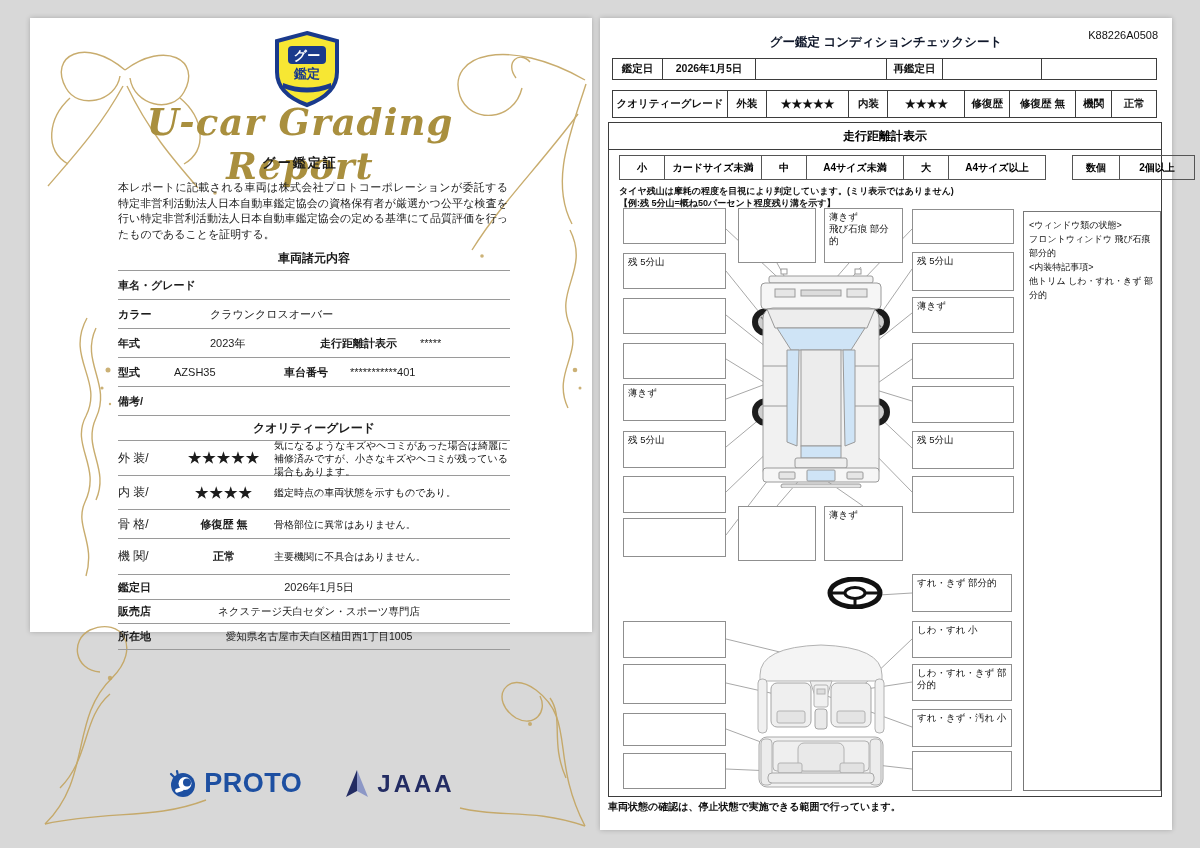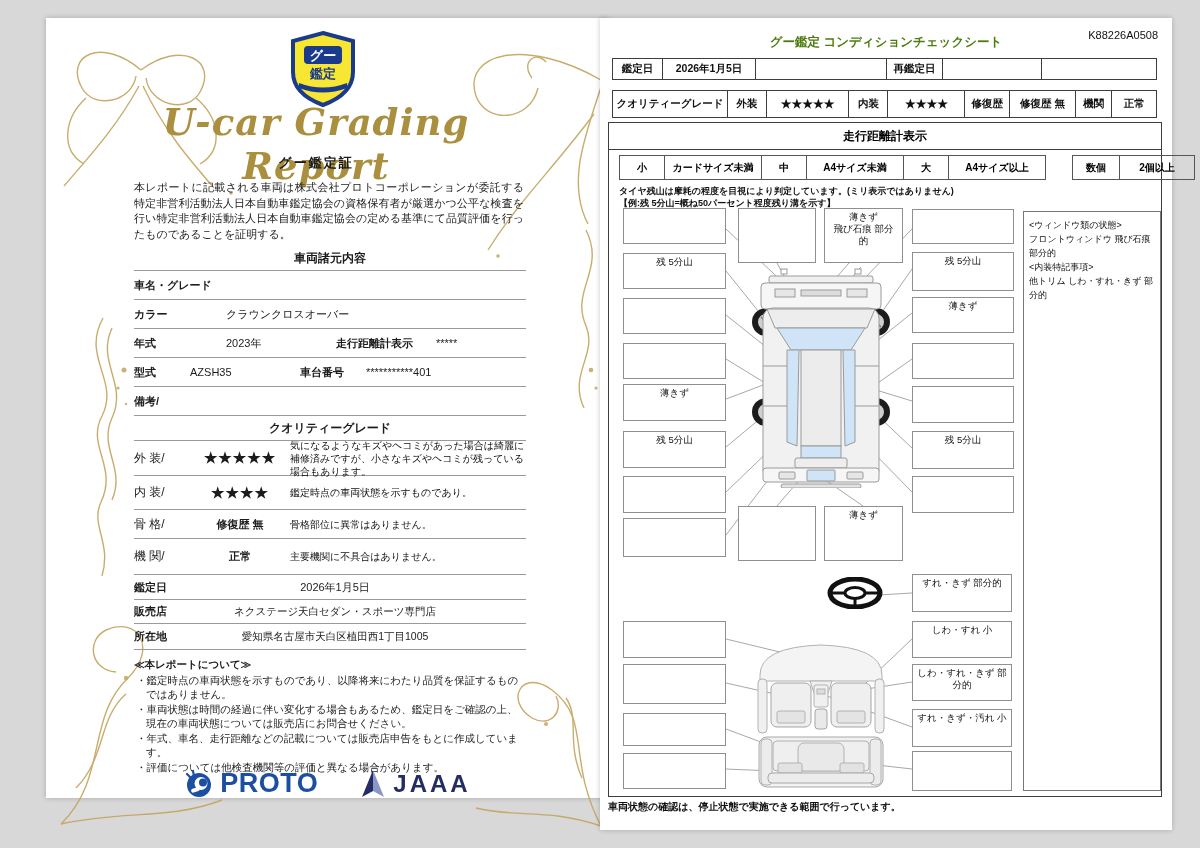--- a/index.html
+++ b/index.html
@@ -1,19 +1,19 @@
 <!DOCTYPE html>
 <html><head>
 <meta charset="utf-8">
 <style>
   html,body{margin:0;padding:0;background:#d8d8d8;width:1200px;height:848px;overflow:hidden;
     font-family:"Liberation Sans",sans-serif;-webkit-font-smoothing:antialiased;}
   .stage{position:relative;width:1200px;height:848px;}
   .page{position:absolute;background:#fff;box-shadow:0 0 5px rgba(0,0,0,.22);}
-  #cert{left:46px;top:18px;width:562px;height:780px;}
+  #cert{left:30px;top:18px;width:562px;height:614px;}
   #sheet{left:600px;top:18px;width:572px;height:812px;}
   .abs{position:absolute;box-sizing:border-box;}
   
   .orn{position:absolute;inset:0;pointer-events:none;}
   .badge{left:241px;top:12px;width:72px;height:78px;}
   .cert-title{left:40px;top:82px;width:460px;text-align:center;font-family:"DejaVu Serif",serif;
     font-style:italic;font-weight:bold;font-size:37px;color:#a98f3e;letter-spacing:1px;}
   .cert-sub{left:70px;top:136px;width:400px;text-align:center;font-size:13px;font-weight:bold;color:#1a1a1a;letter-spacing:2px;}
   .col{left:88px;top:228px;width:392px;color:#1c1c1c;}
   .intro{position:absolute;left:88px;top:162px;width:390px;font-size:11px;line-height:15.5px;text-align:justify;color:#222;}
@@ -31,36 +31,36 @@
   .mv{flex:1;text-align:center;margin-right:70px;}
   .bline{border-bottom:1px solid #9a9a9a;}
   .about{margin-top:7px;font-size:10.5px;line-height:14.5px;color:#1b1b1b;}
   .about .hd{font-weight:bold;margin-bottom:1px;}
   .about .it{padding-left:12px;text-indent:-10px;}
   .logos{left:0;top:750px;width:100%;display:flex;justify-content:center;align-items:center;gap:42px;}
   .proto-t{color:#1d4fa1;font-weight:800;font-size:27px;letter-spacing:.5px;font-family:"Liberation Sans",sans-serif;}
   .jaaa-t{color:#232c63;font-weight:800;font-size:24px;letter-spacing:3px;}
   .logo-item{display:flex;align-items:center;gap:7px;}
   
-  .sh-title{left:0;top:16px;width:100%;text-align:center;font-weight:bold;font-size:12.5px;color:#4d7c0f;}
+  .sh-title{left:0;top:16px;width:100%;text-align:center;font-weight:bold;font-size:12.5px;color:#0f172a;}
   .sh-code{top:11px;right:14px;font-size:11px;color:#111;position:absolute;}
   .tbl{display:flex;border:1.5px solid #3d3d3d;background:#fff;}
   .c{border-right:1px solid #3d3d3d;display:flex;align-items:center;justify-content:center;
      font-size:10.5px;font-weight:600;color:#111;overflow:hidden;}
   .c:last-child{border-right:none;}
   .mainbox{left:8px;top:104px;width:554px;height:675px;border:1.5px solid #3d3d3d;}
   .mb-title{height:26px;line-height:26px;border-bottom:1.5px solid #3d3d3d;text-align:center;font-weight:bold;font-size:12px;}
   .legend{position:absolute;left:10px;top:32px;display:flex;}
   .lg{display:flex;border:1px solid #555;}
   .lg>div{height:23px;display:flex;align-items:center;justify-content:center;font-size:10px;font-weight:600;border-right:1px solid #555;}
   .lg>div:last-child{border-right:none;}
   .tnote{position:absolute;left:10px;top:62px;font-size:9px;font-weight:600;line-height:12px;color:#111;}
   .diagram{position:absolute;left:0;top:78px;width:554px;height:597px;}
   .dbox{position:absolute;border:1px solid #8f8f8f;background:#fff;font-size:9.5px;line-height:12px;
-    padding:2px 4px;white-space:pre-line;color:#111;box-sizing:border-box;text-align:center;}
+    padding:2px 4px;white-space:pre-line;color:#111;box-sizing:border-box;}
   .notesbox{position:absolute;left:414px;top:10px;width:138px;height:580px;border:1px solid #777;
     padding:6px 5px;font-size:9px;line-height:14px;box-sizing:border-box;color:#111;}
   .sh-footer{position:absolute;left:8px;top:782px;font-size:10px;font-weight:bold;color:#111;}
   svg{display:block;}
 </style>
 </head>
 <body>
 
 <div class="stage">
 
@@ -173,27 +173,20 @@
         <div class="mrow" style="height:23px">
           <div class="ml">販売店</div>
           <div class="mv" style="font-size:10.5px">ネクステージ天白セダン・スポーツ専門店</div>
         </div>
         <div class="mrow bline" style="height:25px">
           <div class="ml">所在地</div>
           <div class="mv" style="font-size:10.5px">愛知県名古屋市天白区植田西1丁目1005</div>
         </div>
       </div>
 
-      <div class="about">
-        <div class="hd">≪本レポートについて≫</div>
-        <div class="it">・鑑定時点の車両状態を示すものであり、以降将来にわたり品質を保証するものではありません。</div>
-        <div class="it">・車両状態は時間の経過に伴い変化する場合もあるため、鑑定日をご確認の上、現在の車両状態については販売店にお問合せください。</div>
-        <div class="it">・年式、車名、走行距離などの記載については販売店申告をもとに作成しています。</div>
-        <div class="it">・評価については他検査機関等の評価と異なる場合があります。</div>
-      </div>
     </div>
 
     <div class="abs logos">
       <div class="logo-item">
         <svg width="30" height="30" viewBox="0 0 30 30">
           <path d="M4,5 L8,9 M10,2 L11,7" stroke="#1d4fa1" stroke-width="2.2" stroke-linecap="round"></path>
           <circle cx="16" cy="16" r="12" fill="#1d4fa1"></circle>
           <circle cx="18" cy="14.5" r="6.5" fill="#fff"></circle>
           <circle cx="20" cy="13.5" r="4" fill="#1d4fa1"></circle>
           <rect x="8" y="19" width="9" height="4" rx="2" fill="#fff" transform="rotate(-18 12 21)"></rect>

